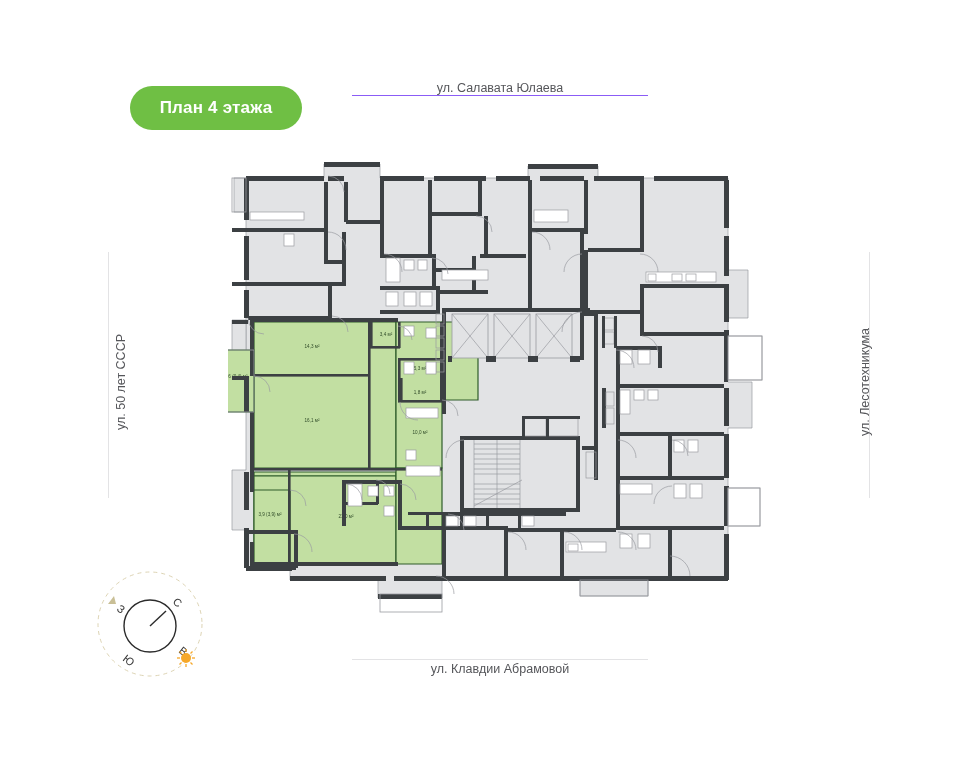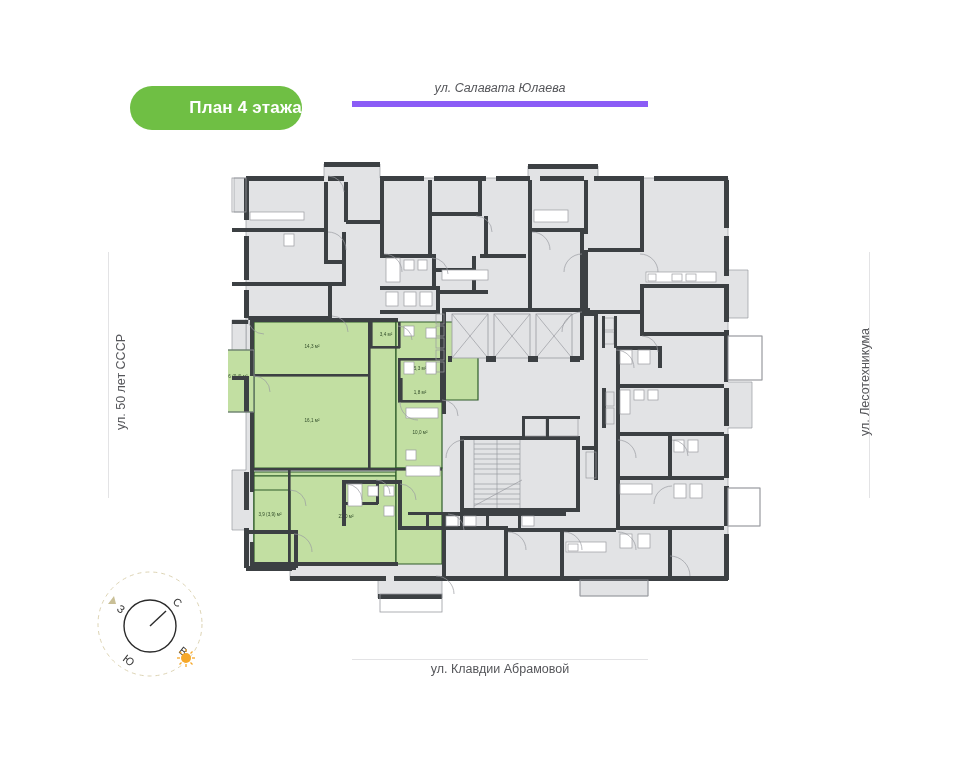--- a/index.html
+++ b/index.html
@@ -7,30 +7,30 @@
     width:979px;height:768px;background:#ffffff;
     font-family:"Liberation Sans", sans-serif;
     overflow:hidden;position:relative;
   }
   #stage{position:absolute;left:0;top:0;width:979px;height:768px;}
 
   
   .badge{
     position:absolute;left:130px;top:86px;width:172px;height:44px;
     background:#6fbf44;border-radius:22px;
-    display:flex;align-items:center;justify-content:flex-end;
+    display:flex;align-items:center;justify-content:center;
     color:#ffffff;font-size:17px;font-weight:bold;letter-spacing:.2px;
   }
 
   
   .street{
     position:absolute;color:#55565a;font-size:12.5px;white-space:nowrap;
   }
   .street-top{left:352px;top:81px;width:296px;text-align:center;
-    border-bottom:6px solid #8b5cf6;padding-bottom:6px;font-style:italic;}
+    border-bottom:1px solid #8b5cf6;padding-bottom:0;}
   .street-bottom{left:352px;top:659px;width:296px;text-align:center;
     border-top:1px solid #e3e3e5;padding-top:2px;}
   .street-left{left:-9px;top:375px;width:260px;text-align:center;
     transform:rotate(-90deg);transform-origin:center center;}
   .street-left-rule{position:absolute;left:108px;top:252px;width:1px;height:246px;background:#e3e3e5;}
   .street-right{left:735px;top:375px;width:260px;text-align:center;
     transform:rotate(-90deg);transform-origin:center center;}
   .street-right-rule{position:absolute;left:869px;top:252px;width:1px;height:246px;background:#e3e3e5;}
 
   

